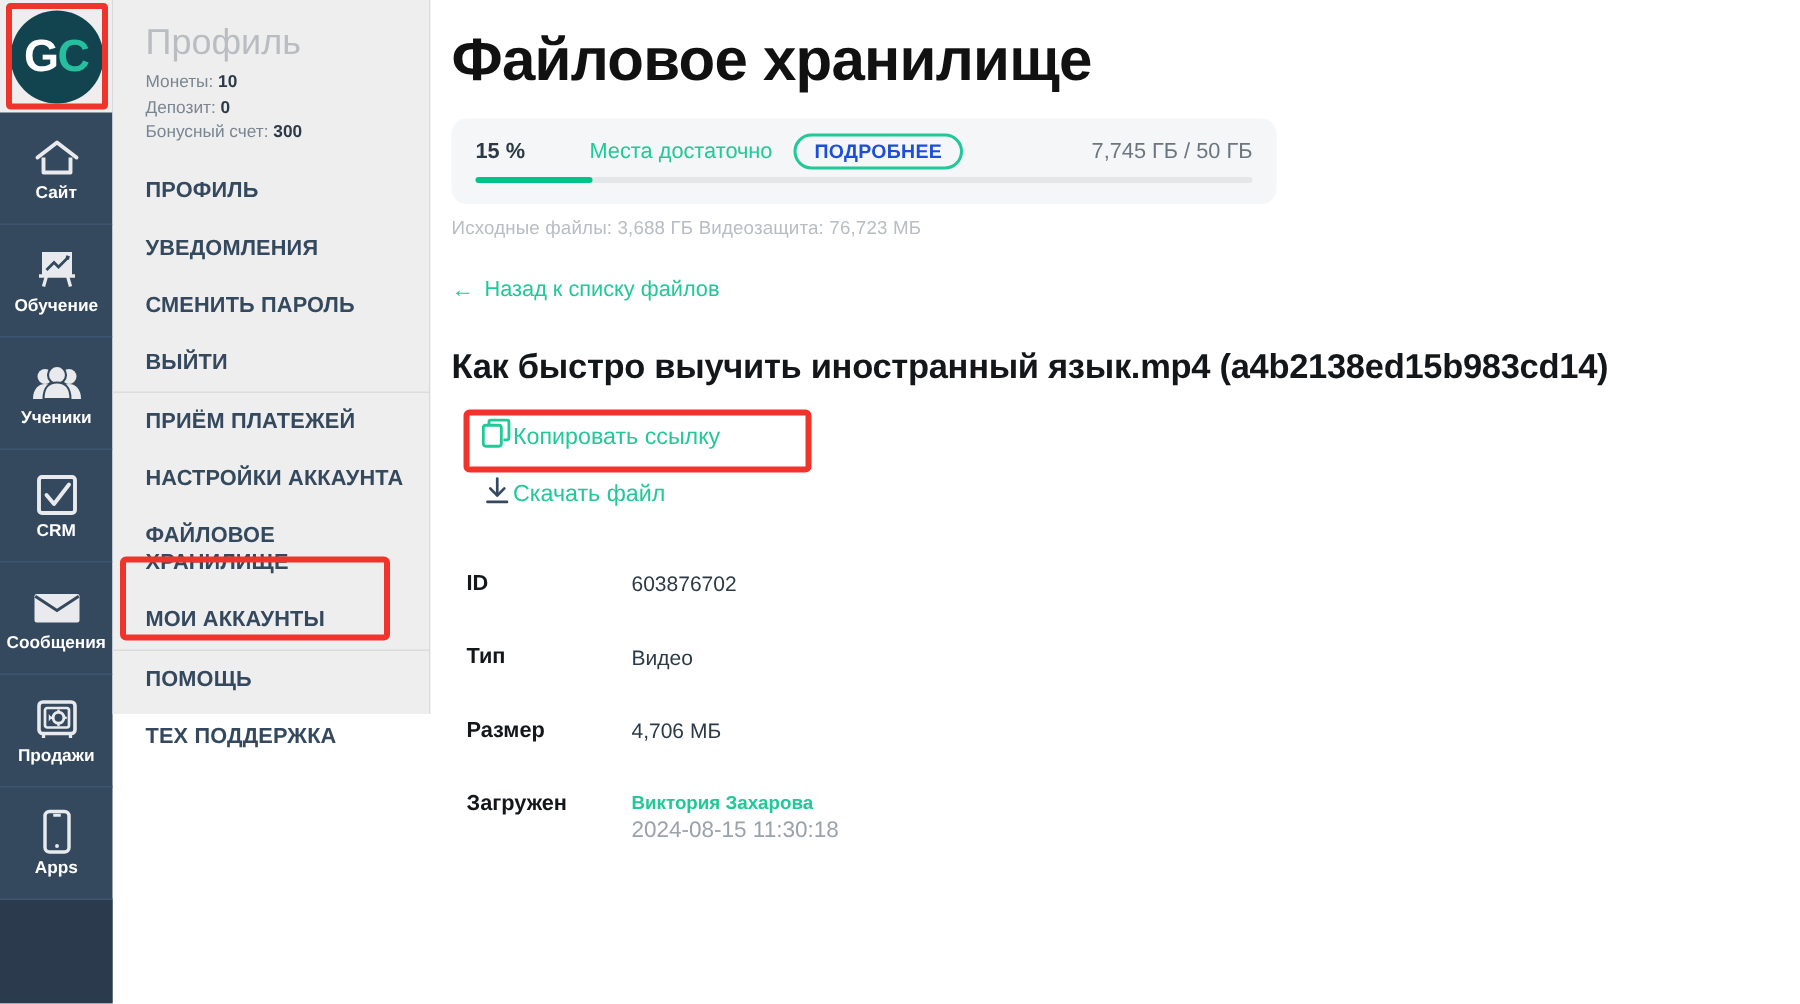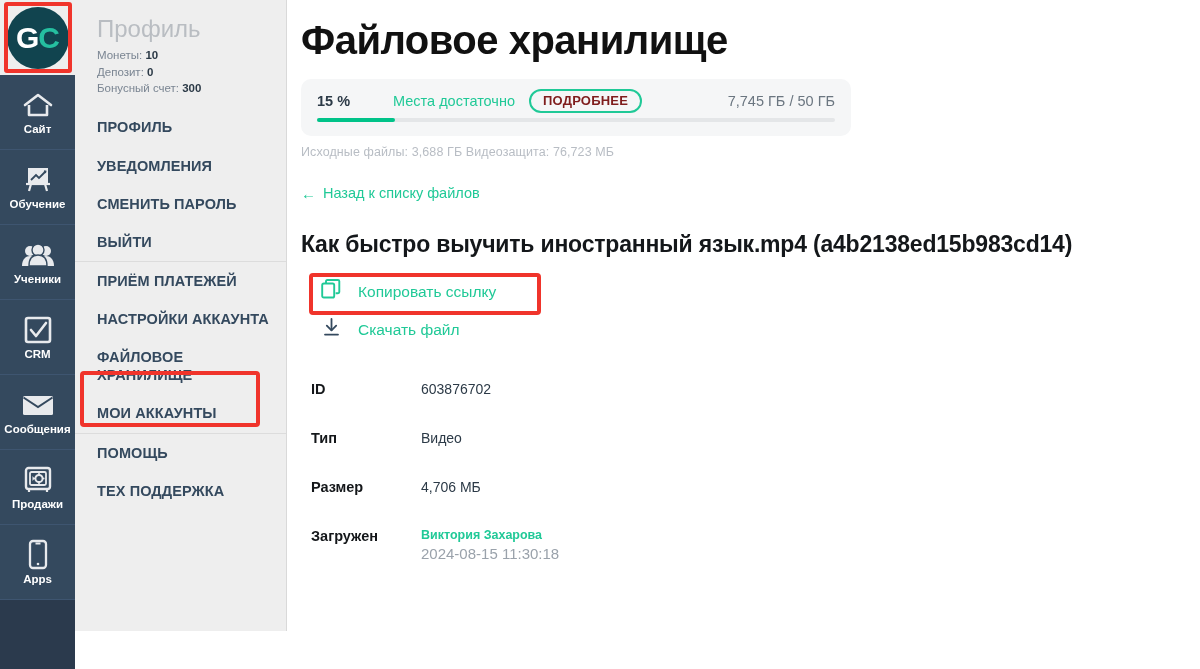--- a/index.html
+++ b/index.html
@@ -45,21 +45,21 @@
   }
   .rail-item .r-icon { height: 34px; display:flex; align-items:center; justify-content:center; }
   .rail-item .r-label {
     font-size: 11.5px; font-weight: bold; margin-top: 2px; line-height: 1;
     color: #ffffff; white-space: nowrap;
   }
   .rail-fill { flex: 1 1 auto; background: #2b3a4d; }
 
   
   .menu {
-    width: 212px; flex: 0 0 212px; height: 631px;
+    width: 212px; flex: 0 0 212px; height: 476px;
     background: #eeeeee; border-right: 1px solid #d9d9d9;
     position: relative;
   }
   .profile-head { padding: 16px 0 10px 22px; }
   .profile-title {
     font-size: 24px; color: #b9bdc2; font-weight: normal;
     line-height: 1.1; margin-bottom: 5px;
   }
   .profile-line {
     font-size: 11.5px; color: #7a8592; line-height: 1.42;
@@ -89,21 +89,21 @@
 
   .storage-card {
     margin-top: 16px; width: 550px; height: 57px;
     background: #f5f6f7; border-radius: 10px;
     padding: 10px 16px 0 16px; position: relative;
   }
   .storage-row { display: flex; align-items: center; height: 24px; }
   .st-pct { font-size: 14.5px; font-weight: bold; color: #2c3a47; width: 76px; }
   .st-status { font-size: 14.5px; color: #20c997; margin-right: 14px; }
   .st-more {
-    font-size: 13px; font-weight: bold; color: #7f1d1d;
+    font-size: 13px; font-weight: bold; color: #1d4ed8;
     border: 2px solid #20c997; border-radius: 14px;
     padding: 3px 12px 4px 12px; line-height: 1; letter-spacing: 0.2px;
   }
   .st-amount { font-size: 14.5px; color: #6b7680; margin-left: auto; }
   .bar-track {
     position: absolute; left: 16px; bottom: 14px;
     width: 518px; height: 4px; background: #e4e6e8; border-radius: 2px;
   }
   .bar-fill { height: 4px; background: #00c389; border-radius: 2px; width: 15%; }
   .storage-sub {
@@ -116,21 +116,21 @@
   }
   .back-arrow { font-size: 15px; line-height: 1; }
 
   .file-title {
     margin-top: 26px; font-size: 23px; font-weight: bold; color: #14171a;
     line-height: 1.32; width: 1010px; letter-spacing: -0.2px;
   }
 
   .actions { margin-top: 14px; position: relative; }
   .action-row {
-    display: flex; align-items: center; gap: 16px;
+    display: flex; align-items: center; 
     height: 38px; padding-left: 20px;
   }
   .action-label { font-size: 15.5px; color: #20c997; }
   .hl-copy {
     position: absolute; left: 8px; top: 0px;
     width: 232px; height: 42px;
     border: 4px solid #f0342b; border-radius: 4px;
     pointer-events: none;
   }
 

